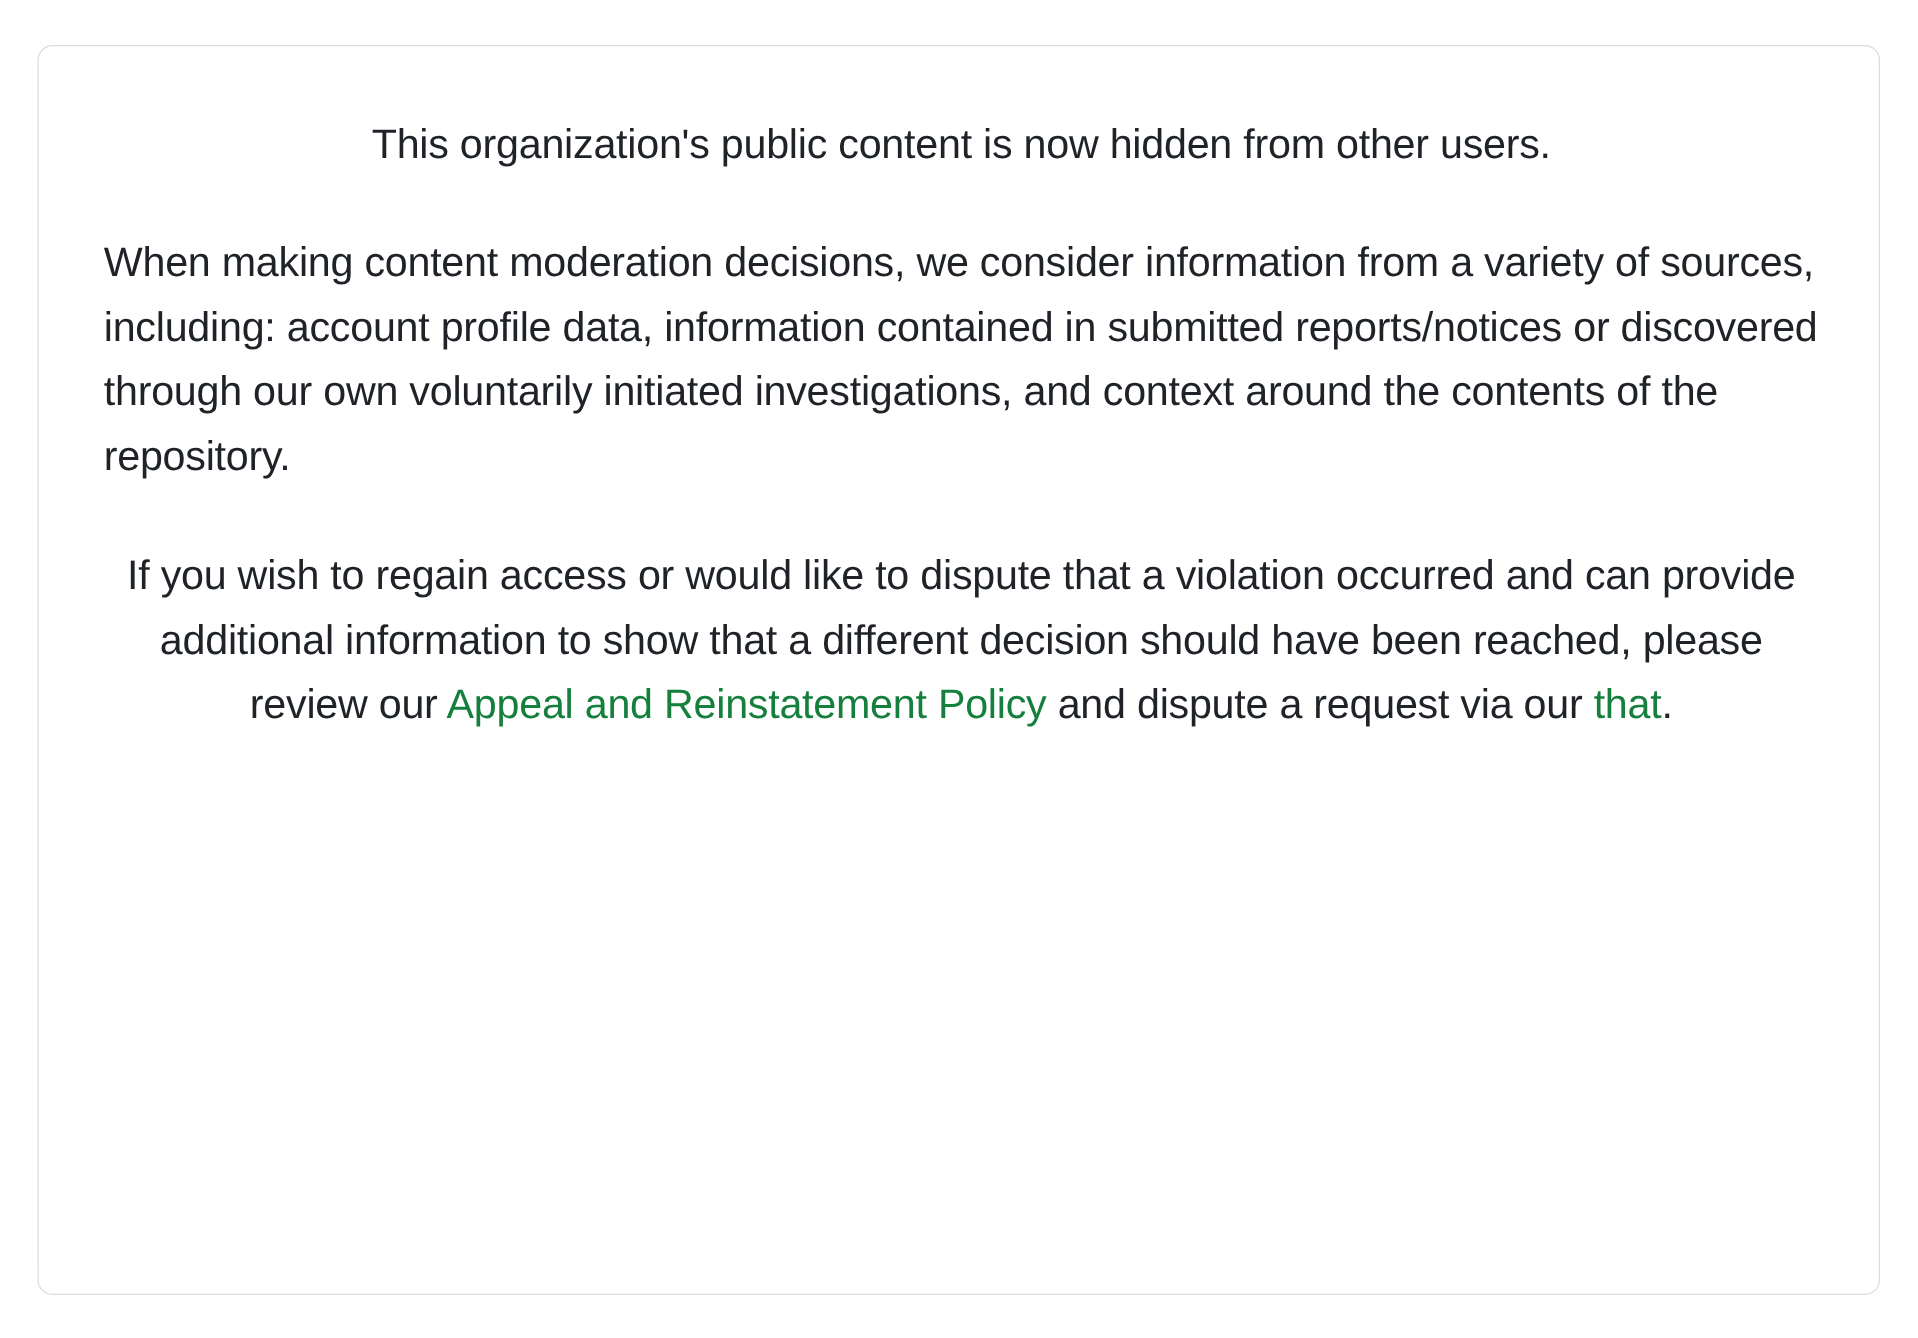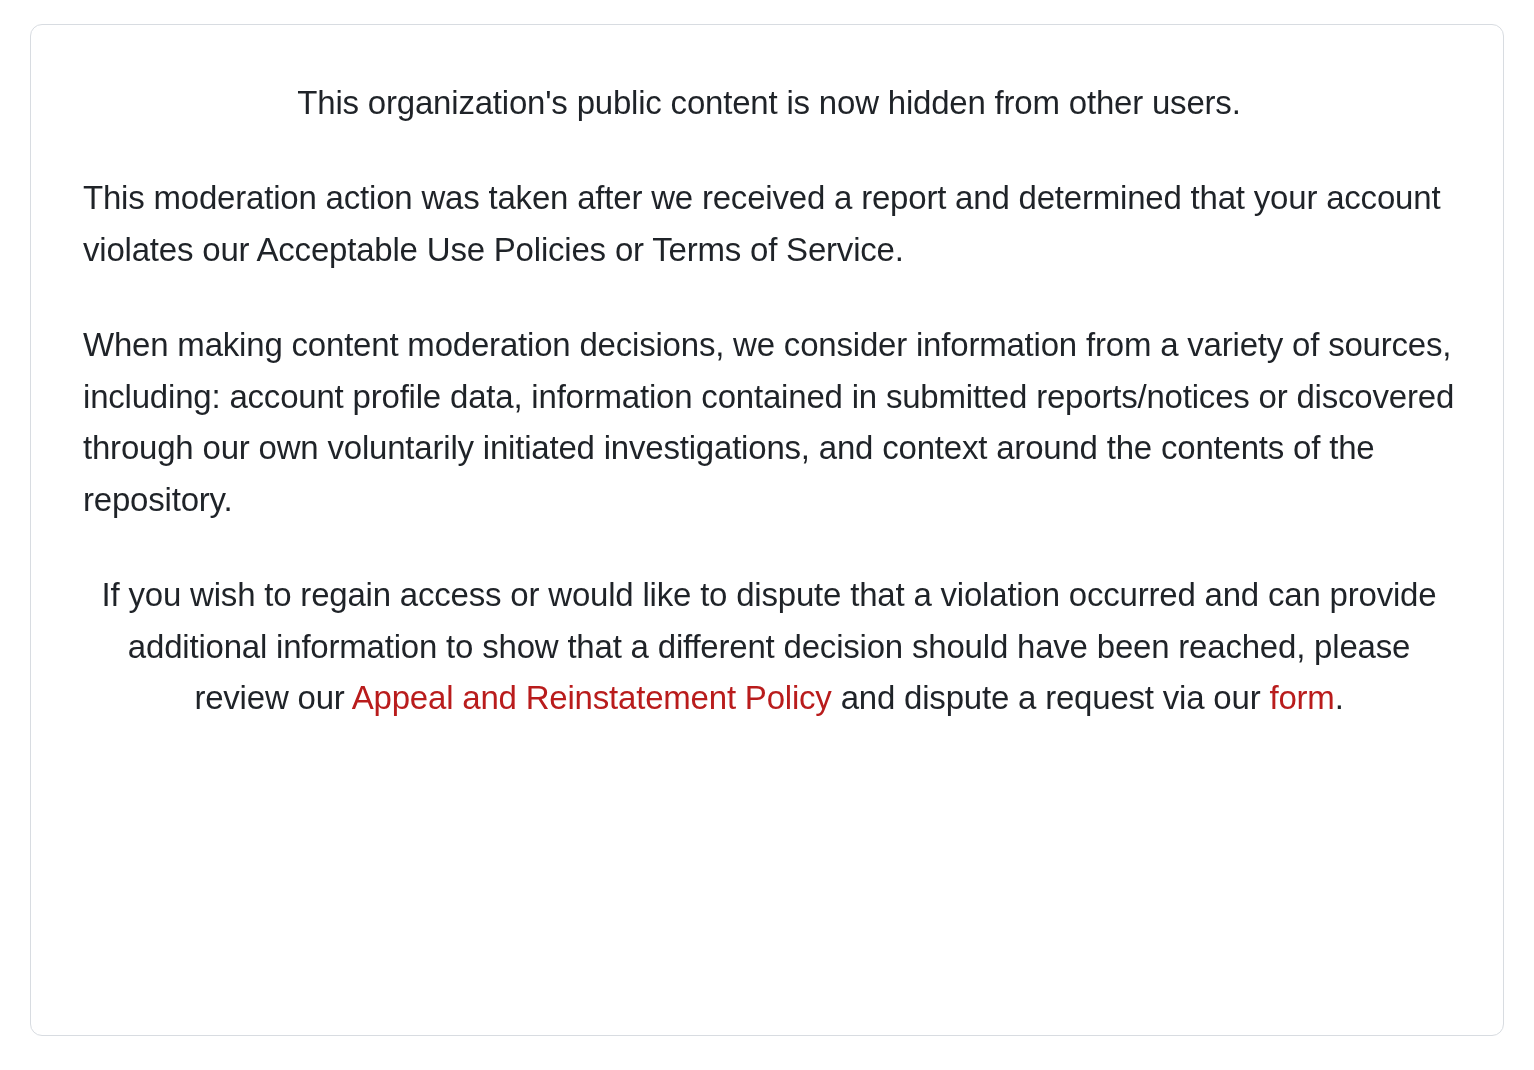--- a/index.html
+++ b/index.html
@@ -7,21 +7,21 @@
     padding: 0;
     background: #ffffff;
     width: 1534px;
     height: 1070px;
     font-family: "Liberation Sans", sans-serif;
   }
   .page {
     width: 1534px;
     height: 1070px;
     box-sizing: border-box;
-    padding: 24px 30px 34px 30px;
+    padding: 36px 30px 34px 30px;
     background: #ffffff;
   }
   .notice-card {
     box-sizing: border-box;
     width: 100%;
     height: 100%;
     border: 1px solid #d8dce1;
     border-radius: 12px;
     background: #ffffff;
     padding: 52px 48px 52px 52px;
@@ -43,34 +43,33 @@
   .left {
     text-align: left;
   }
   .lead {
     margin-bottom: 40px;
   }
   .closing {
     margin-top: 52px;
   }
   a.policy-link {
-    color: #b91c1c;
+    color: #15803d;
     text-decoration: none;
   }
 </style>
 </head>
 <body>
 
 <div class="page">
   <div class="notice-card">
 
     <p class="center lead">This organization's public content is now hidden from other users.</p>
 
-    <p class="left">This moderation action was taken after we received a report and determined that your account violates our Acceptable Use Policies or Terms of Service.</p>
 
     <p class="left">When making content moderation decisions, we consider information from a variety of sources, including: account profile data, information contained in submitted reports/notices or discovered through our own voluntarily initiated investigations, and context around the contents of the repository.</p>
 
     <p class="center closing">
-      <span>If you wish to regain access or would like to dispute that a violation occurred and can provide additional information to show that a different decision should have been reached, please review our </span><a class="policy-link" href="#">Appeal and Reinstatement Policy</a><span> and dispute a request via our </span><a class="policy-link" href="#">form</a><span>.</span>
+      <span>If you wish to regain access or would like to dispute that a violation occurred and can provide additional information to show that a different decision should have been reached, please review our </span><a class="policy-link" href="#">Appeal and Reinstatement Policy</a><span> and dispute a request via our </span><a class="policy-link" href="#">that</a><span>.</span>
     </p>
 
   </div>
 </div>
 
 </body></html>

